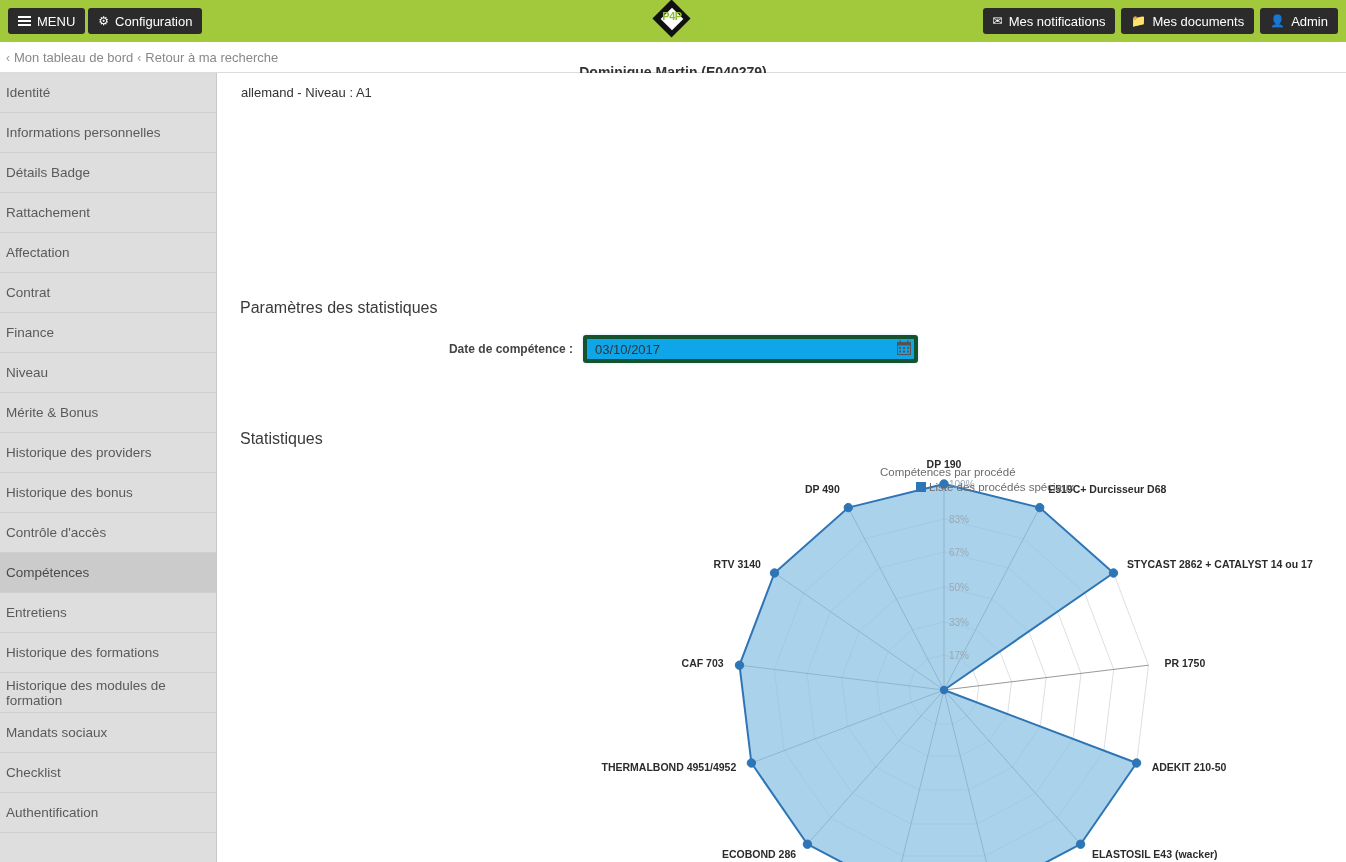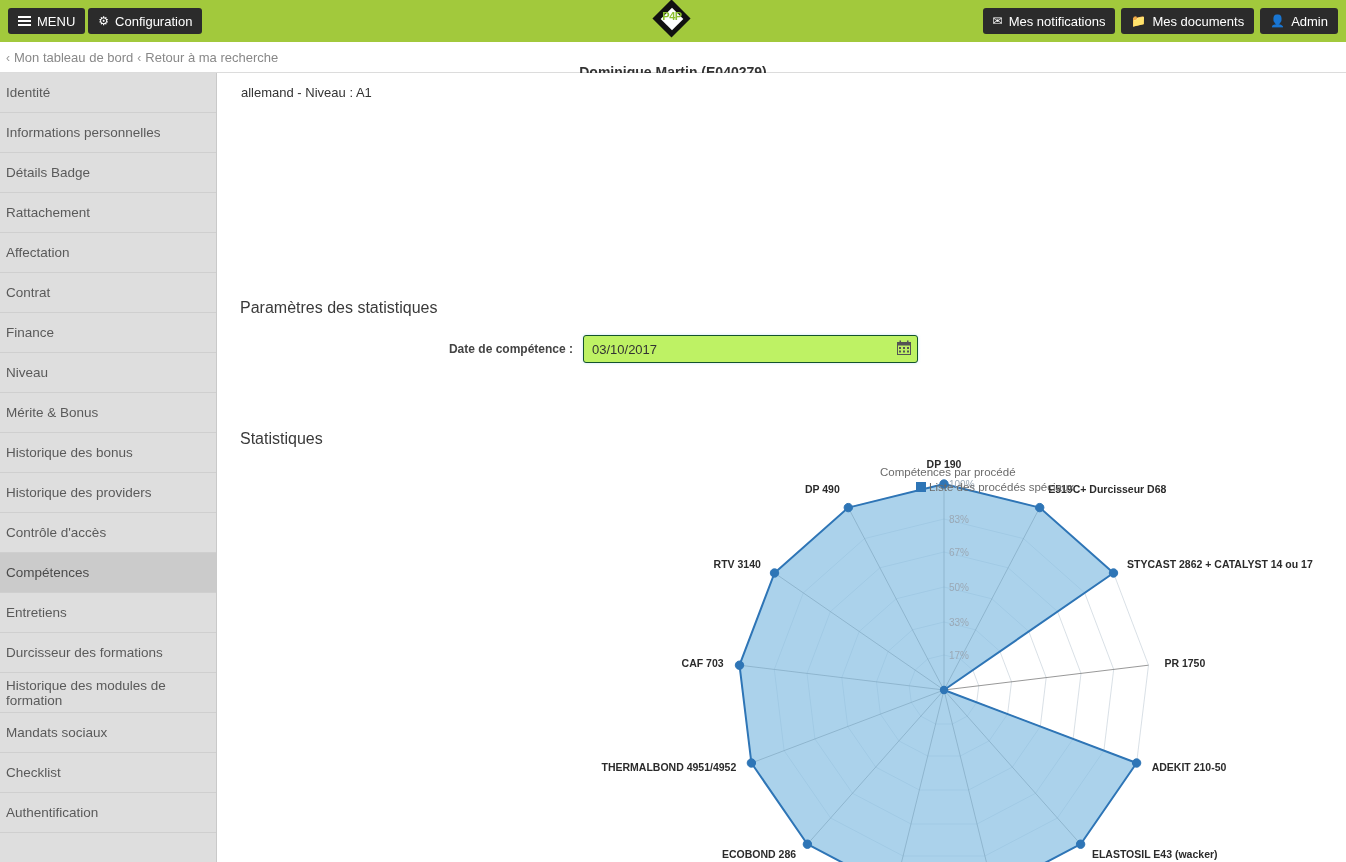--- a/index.html
+++ b/index.html
@@ -156,28 +156,28 @@
     font-size: 12px;
     font-weight: bold;
     color: #444444;
   }
   .date-wrap {
     position: relative;
     width: 335px; height: 28px;
   }
   .date-input {
     width: 335px; height: 28px;
-    border: 1px solid #14532d;
+    border: 4px solid #14532d;
     border-radius: 3px;
     padding: 0 28px 0 8px;
     font-size: 13px;
     font-family: "Liberation Sans", sans-serif;
     color: #333;
     outline: none;
-    background: #bef264;
+    background: #0ea5e9;
     box-shadow: 0 0 3px rgba(102,175,233,.35);
   }
   .cal-icon {
     position: absolute; right: 7px; top: 5px;
     width: 14px; height: 15px;
     cursor: pointer;
   }
   .cal-icon svg { display: block; }
 
   
@@ -284,36 +284,36 @@
   <div class="side-item">
       <span>Finance</span>
     </div>
   <div class="side-item">
       <span>Niveau</span>
     </div>
   <div class="side-item">
       <span>Mérite &amp; Bonus</span>
     </div>
   <div class="side-item">
+      <span>Historique des providers</span>
+    </div>
+  <div class="side-item">
       <span>Historique des bonus</span>
-    </div>
-  <div class="side-item">
-      <span>Historique des providers</span>
     </div>
   <div class="side-item">
       <span>Contrôle d'accès</span>
     </div>
   <div class="side-item active">
       <span>Compétences</span>
     </div>
   <div class="side-item">
       <span>Entretiens</span>
     </div>
   <div class="side-item">
-      <span>Durcisseur des formations</span>
+      <span>Historique des formations</span>
     </div>
   <div class="side-item">
       <span>Historique des modules de formation</span>
     </div>
   <div class="side-item">
       <span>Mandats sociaux</span>
     </div>
   <div class="side-item">
       <span>Checklist</span>
     </div>

